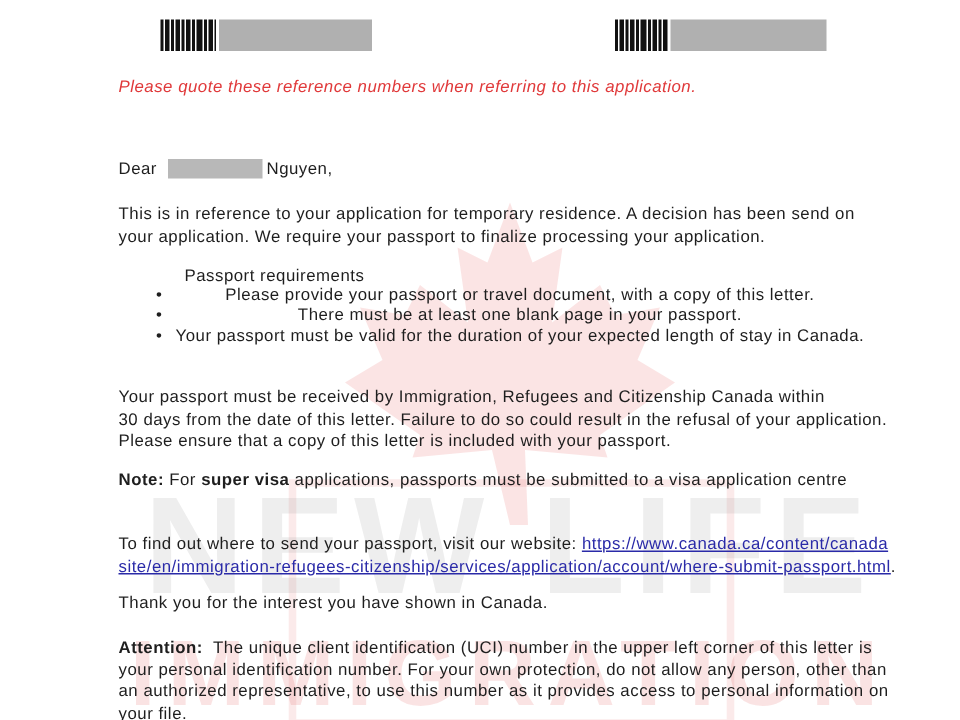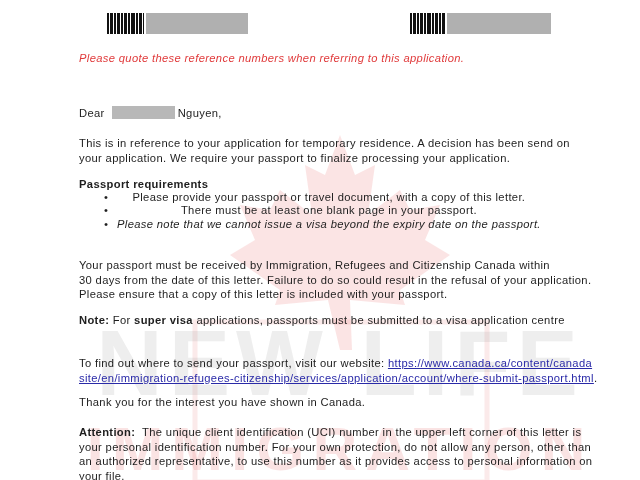--- a/index.html
+++ b/index.html
@@ -75,21 +75,21 @@
       margin-top: 14px;
     }
     .salutation .name-redacted {
       display: inline-block;
       width: 63px;
       height: 13px;
       background: #b8b8b8;
       margin: 0 3px 0 7px;
     }
     b { font-weight: bold; margin-top: 28px; }
-    .req-title { top: 177px; font-weight: bold; }
+    .req-title { top: 177px; font-weight: normal; margin-left: 44px; }
     .bullets {
       position: absolute;
       left: 104px;
       top: 191px;
       margin: 0;
       padding: 0;
       list-style: none;
       font-size: 11.2px;
       line-height: 13.4px;
       letter-spacing: 0.35px;
@@ -170,21 +170,21 @@
 
   <div class="text" style="top:136px;">
     <div>This is in reference to your application for temporary residence. A decision has been send on</div>
     <div>your application. We require your passport to finalize processing your application.</div>
   </div>
 
   <div class="text req-title">Passport requirements</div>
   <ul class="bullets">
     <li>Please provide your passport or travel document, with a copy of this letter.</li>
     <li>There must be at least one blank page in your passport.</li>
-    <li class="italic">Please note that we cannot issue a visa beyond the expiry date on the passport.</li>
+    <li>Your passport must be valid for the duration of your expected length of stay in Canada.</li>
   </ul>
 
   <div class="text" style="top:258px;">
     <div>Your passport must be received by Immigration, Refugees and Citizenship Canada within</div>
     <div>30 days from the date of this letter. Failure to do so could result in the refusal of your application.</div>
     <div>Please ensure that a copy of this letter is included with your passport.</div>
   </div>
 
   <div class="text" style="top:313px;">
     <div><b>Note:</b><span> For </span><b>super visa</b><span> applications, passports must be submitted to a visa application centre</span></div>

